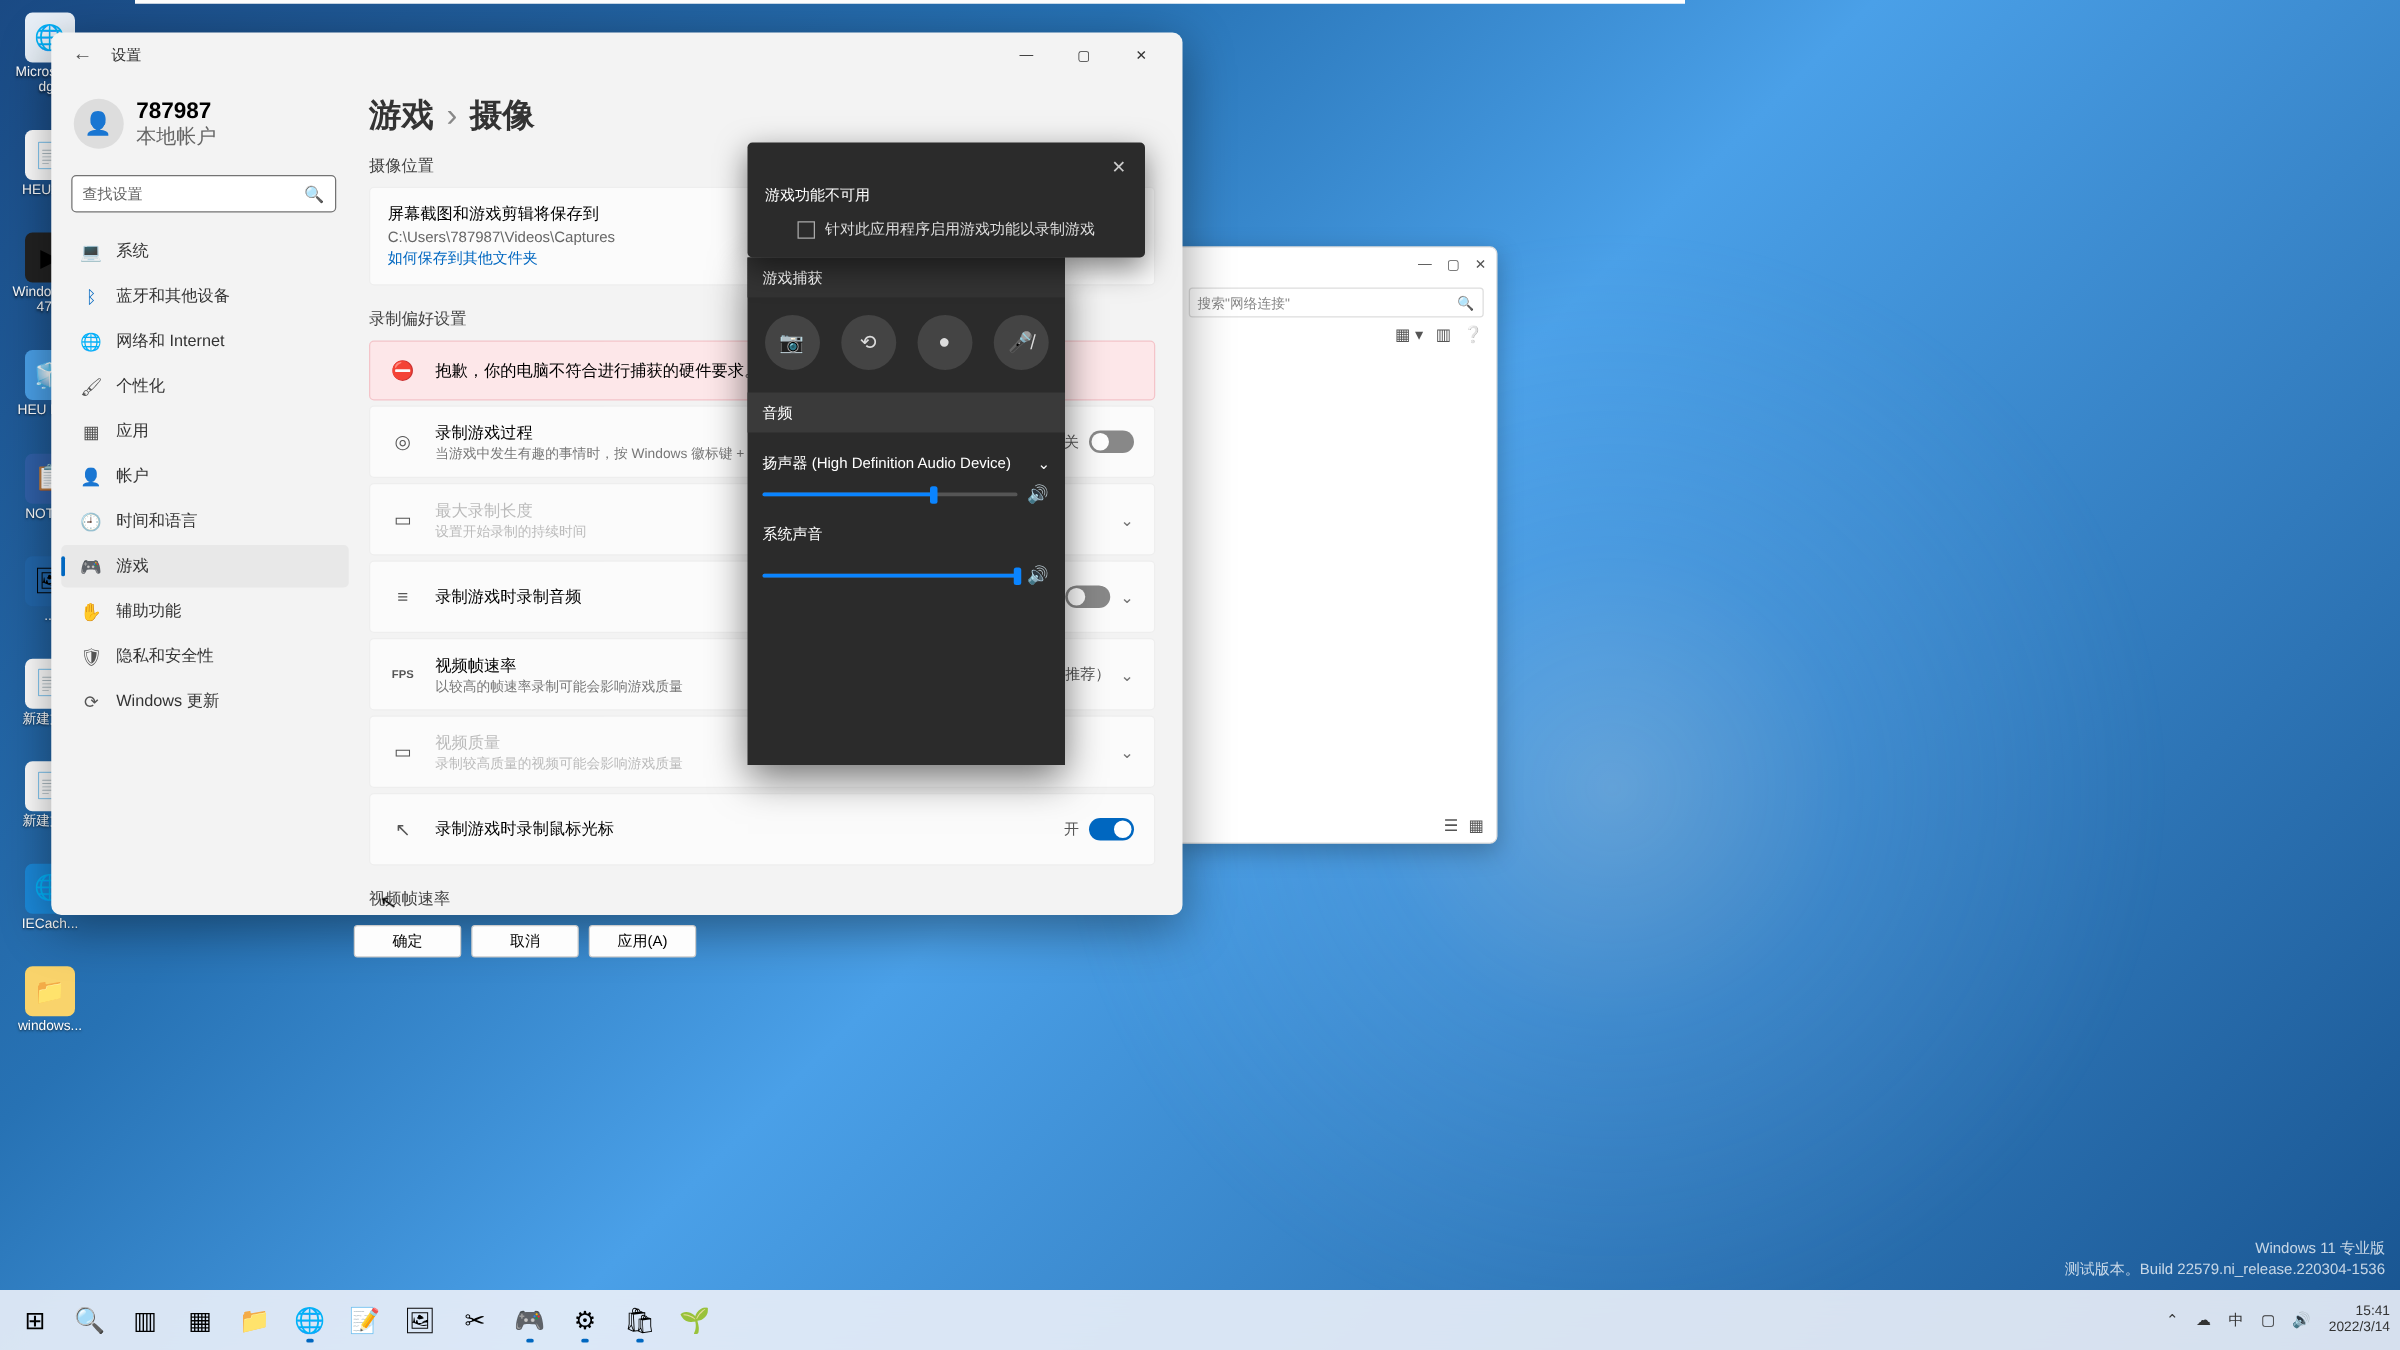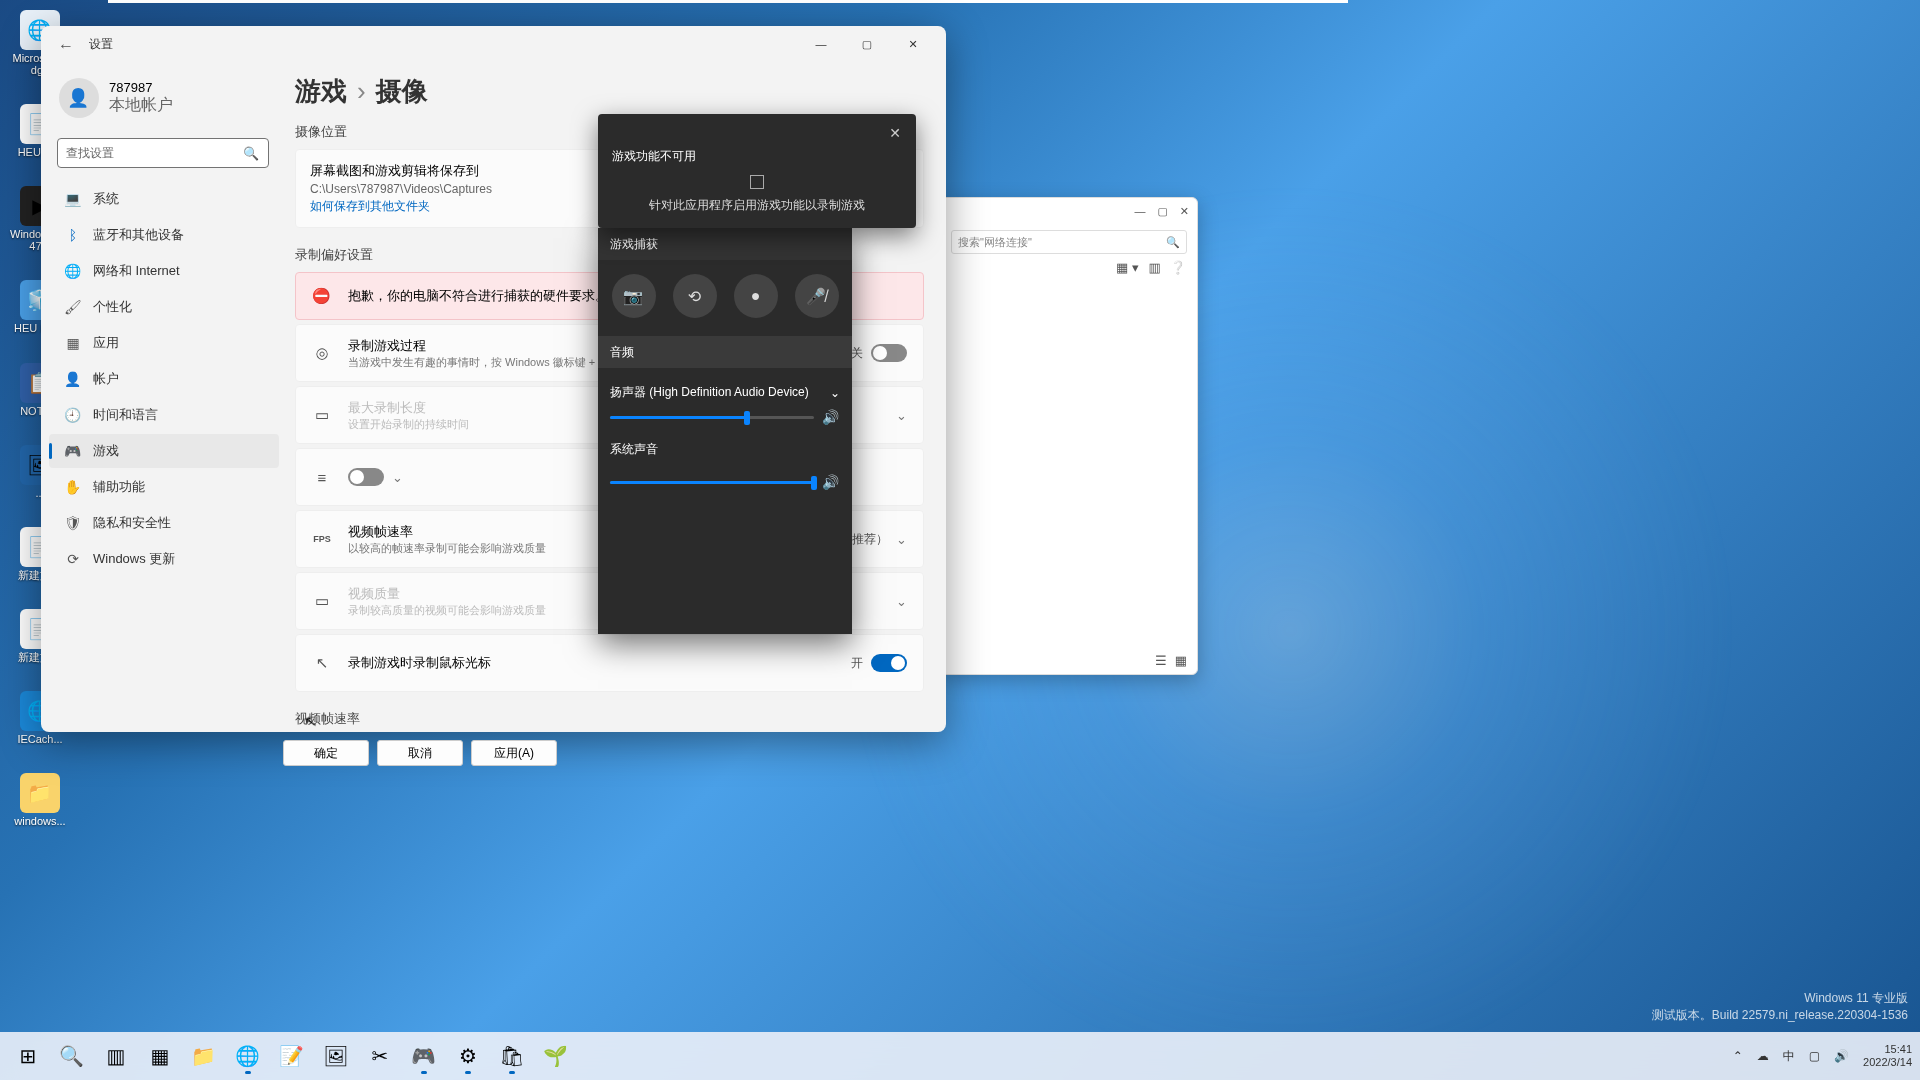--- a/index.html
+++ b/index.html
@@ -19,21 +19,21 @@
 .settings-window { position: absolute; left: 41px; top: 26px; width: 905px; height: 706px; background: #f3f3f3; border-radius: 8px; box-shadow: 0 10px 40px rgba(0,0,0,.4); overflow: hidden; }
 .titlebar { height: 36px; display: flex; align-items: center; padding: 0 10px; }
 .tb-back { width: 30px; font-size: 16px; color: #555; text-align: center; }
 .tb-title { font-size: 12px; color: #333; margin-left: 8px; }
 .tb-ctrl { margin-left: auto; display: flex; }
 .tb-ctrl div { width: 46px; height: 32px; display: flex; align-items:center; justify-content:center; font-size:11px; color:#333; }
 .sw-body { display: flex; height: calc(100% - 36px); }
 .sidebar { width: 238px; padding: 6px 0 6px 8px; }
 .user-block { display: flex; align-items: center; gap: 10px; padding: 10px 10px 18px; }
 .avatar { width: 40px; height: 40px; border-radius: 50%; background: #ddd; display:flex; align-items:center; justify-content:center; color:#888; font-size:18px; }
-.user-name { font-size: 13px; font-weight: 400; }
+.user-name { font-size: 18px; font-weight: 700; }
 .user-type { font-size: 16px; color: #666; }
 .search-box { margin: 2px 10px 14px 8px; height: 30px; background: #fff; border: 1px solid #737373; border-radius: 4px; display: flex; align-items: center; padding: 0 8px; font-size: 12px; color: #666; }
 .search-box span:last-child { margin-left:auto; font-size:13px; }
 .nav { display: flex; flex-direction: column; gap: 2px; }
 .nav-item { height: 34px; display: flex; align-items: center; gap: 12px; padding: 0 12px 0 16px; font-size: 13px; color: #333; border-radius: 4px; position: relative; }
 .nav-item.active { background: #e8e8e8; }
 .nav-item.active::before { content:""; position:absolute; left:0; top:9px; bottom:9px; width:3px; background:#0067c0; border-radius:2px; }
 .nav-ico { width: 16px; height: 16px; display:flex; align-items:center; justify-content:center; font-size:14px; }
 
 .content { flex: 1; padding: 10px 22px 0 16px; overflow-y: auto; }
@@ -66,21 +66,21 @@
 .bg-win .tb { display:flex; justify-content:flex-end; height:26px; align-items:center; gap:12px; padding-right:8px; font-size:11px; color:#555;}
 .bg-win .srch { margin:6px 10px; height:24px; border:1px solid #ddd; border-radius:3px; display:flex; align-items:center; justify-content:space-between; padding:0 6px; font-size:11px; color:#888;}
 .bg-win .tbar { margin:6px 10px; display:flex; justify-content:flex-end; gap:10px; font-size:13px; color:#555;}
 .bg-win .bot { position:absolute; bottom:6px; right:10px; display:flex; gap:8px; font-size:13px; color:#555;}
 
 
 .gb-overlay { position: absolute; left: 598px; top: 114px; width: 318px; }
 .gb-banner { background: #2b2b2b; color:#fff; border-radius:4px; padding: 12px 14px 14px; box-shadow: 0 8px 24px rgba(0,0,0,.5); position:relative; }
 .gb-close { position:absolute; right:8px; top:6px; width:26px; height:26px; display:flex; align-items:center; justify-content:center; font-size:14px; color:#ccc; }
 .gb-bnr-t { font-size:12px; margin: 22px 0 10px; }
-.gb-chk { display:flex; align-items:center; justify-content:center; gap:8px; font-size:12px; color:#ddd;flex-direction:column; }
+.gb-chk { display:flex; align-items:center; justify-content:center; gap:8px; font-size:12px; color:#ddd; }
 .gb-chk .box { width:14px; height:14px; border:1px solid #aaa; }
 .gb-panel { width: 254px; background:#2b2b2b; color:#fff; box-shadow: 0 10px 30px rgba(0,0,0,.55); }
 .gb-head { height:32px; display:flex; align-items:center; padding:0 12px; font-size:12px; background:#333; }
 .gb-head.sub { background:#3a3a3a; }
 .gb-row-btns { display:flex; gap:14px; padding: 14px 12px 18px; justify-content:space-around; }
 .gb-circle { width:44px; height:44px; border-radius:50%; background:#444; display:flex; align-items:center; justify-content:center; font-size:16px; color:#ddd; }
 .gb-audio { padding: 8px 12px 24px; }
 .gb-dd { display:flex; align-items:center; justify-content:space-between; font-size:12px; padding: 8px 0; }
 .gb-slider { display:flex; align-items:center; gap:8px; }
 .gb-track { flex:1; height:3px; background:#555; position:relative; border-radius:2px; }
@@ -289,20 +289,23 @@
     <div class="sr-text">
               <div class="sr-t1">最大录制长度</div>
               <div class="sr-t2">设置开始录制的持续时间</div>
             </div>
     <div class="sr-ctrl">
               <span class="chev">⌄</span>
             </div>
           </div>
           <div class="setting-row">
             <div class="sr-ico" style="">≡</div>
+    <div class="sr-text">
+              <div class="sr-t1">录制游戏时录制音频</div>
+            </div>
     <div class="sr-ctrl">
               <div class="toggle"></div>
               <span class="chev">⌄</span>
             </div>
           </div>
           <div class="setting-row">
             <div class="sr-ico" style="font-size:9px;font-weight:600;">FPS</div>
     <div class="sr-text">
               <div class="sr-t1">视频帧速率</div>
               <div class="sr-t2">以较高的帧速率录制可能会影响游戏质量</div>

